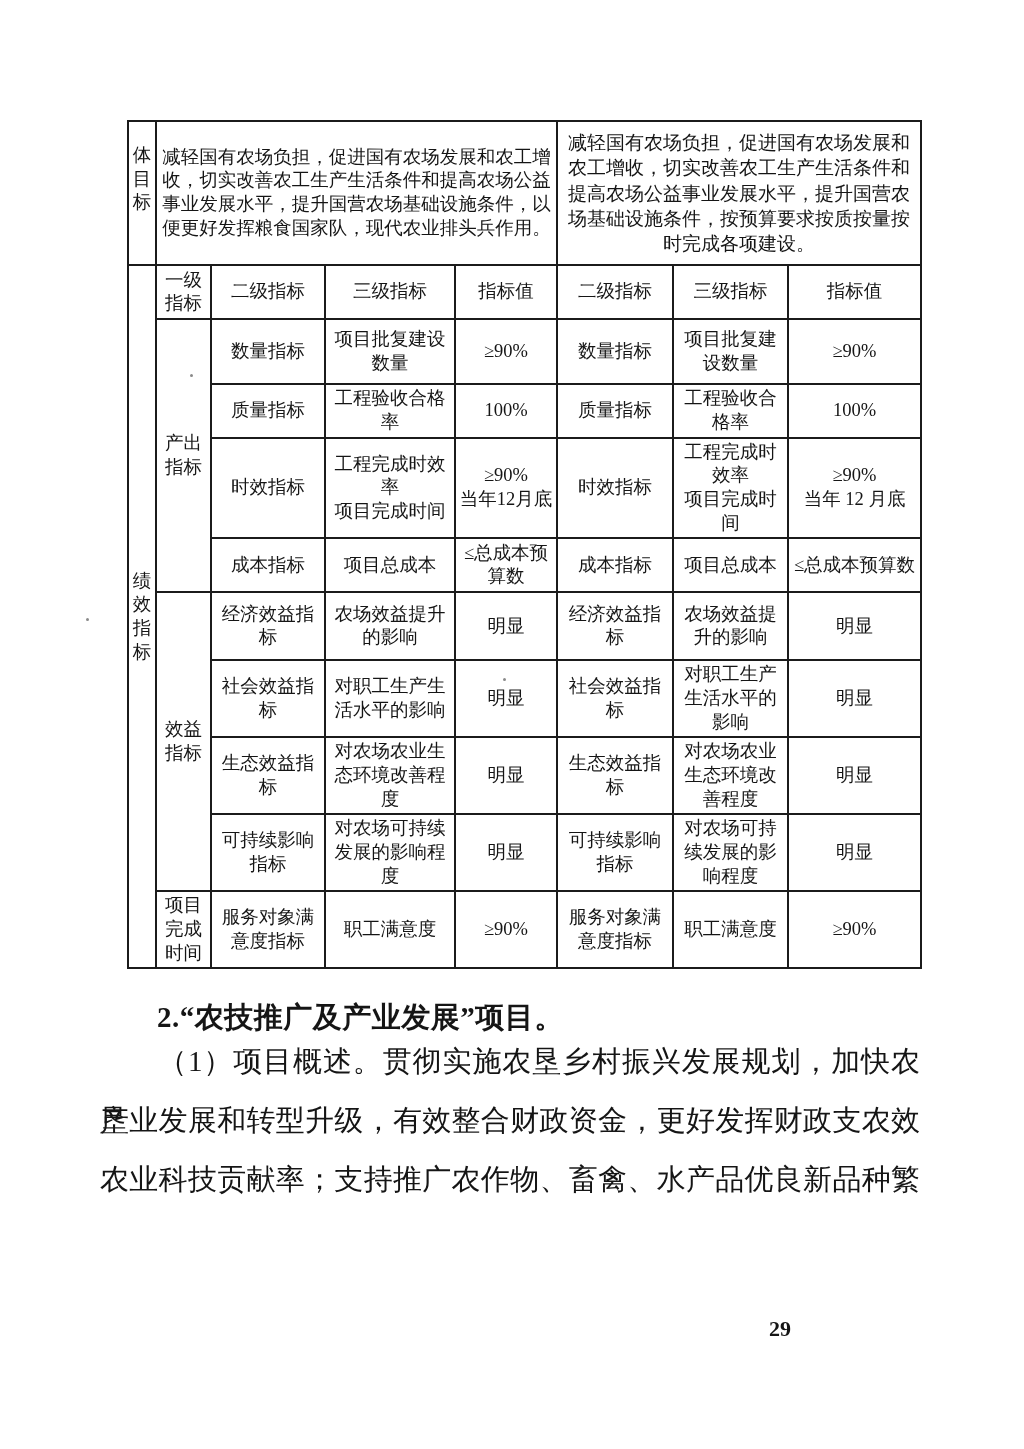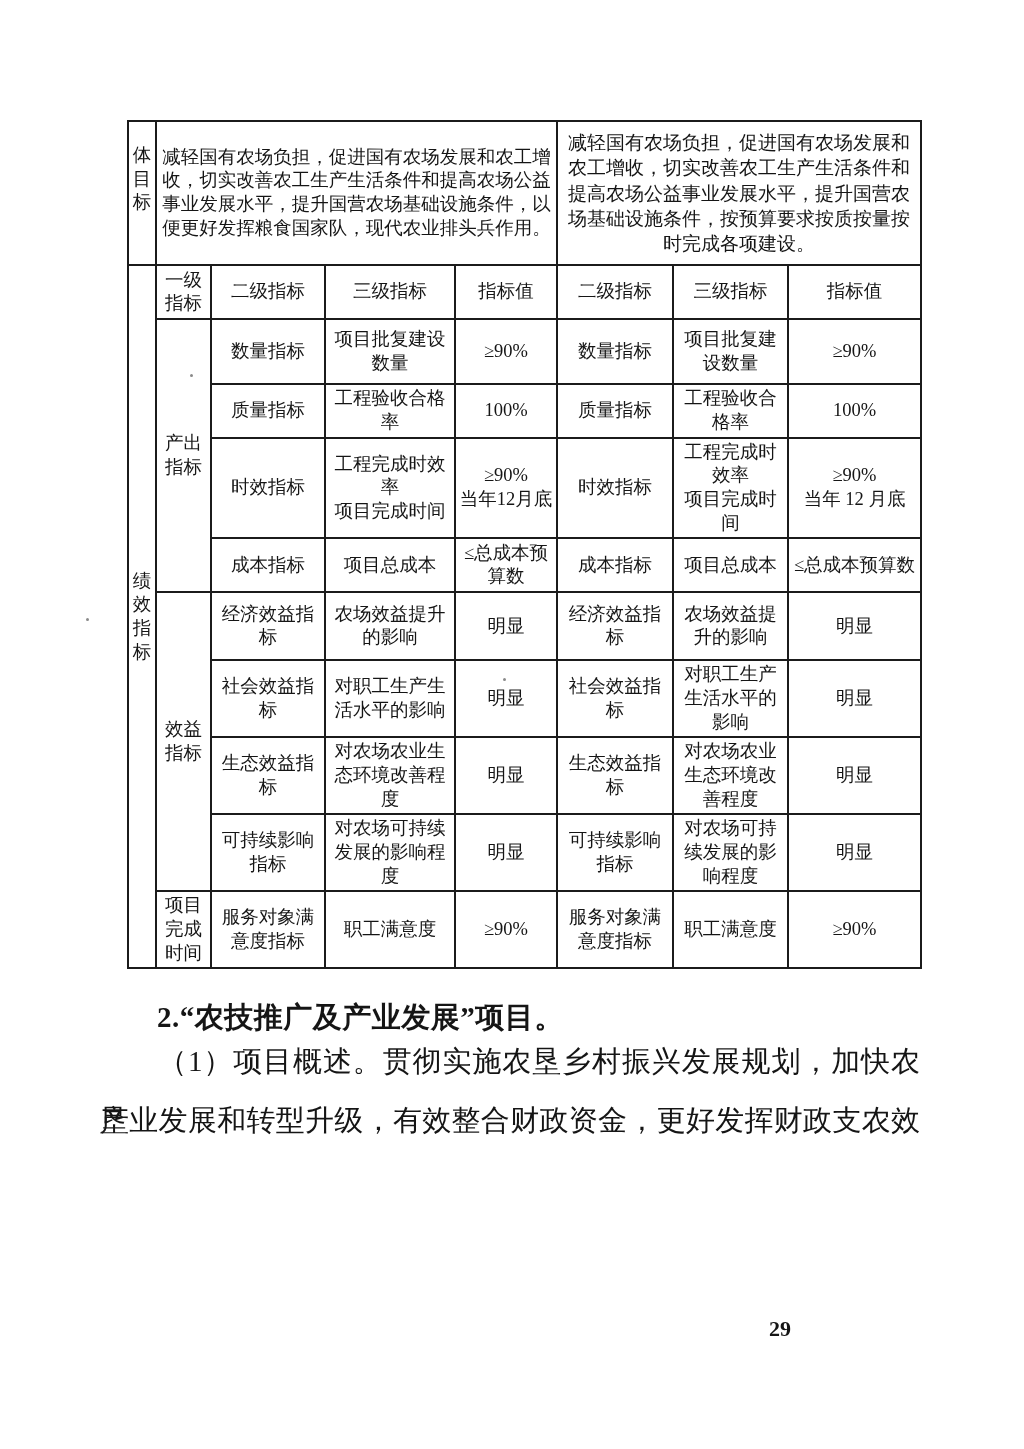--- a/index.html
+++ b/index.html
@@ -167,20 +167,21 @@
         <td>≥90%</td>
       </tr>
     </tbody>
   </table>
 
   <div class="heading">2.“农技推广及产业发展”项目。</div>
 
   <div class="para">
     <div class="pline first">（1）项目概述。贯彻实施农垦乡村振兴发展规划，加快农垦</div>
     <div class="pline">产业发展和转型升级，有效整合财政资金，更好发挥财政支农效</div>
+    <div class="pline">农业科技贡献率；支持推广农作物、畜禽、水产品优良新品种繁</div>
   </div>
 
   <div class="pagenum">29</div>
 
   <div class="speck sp1"></div>
   <div class="speck sp2"></div>
   <div class="speck sp3"></div>
 </div>
 
 </body></html>

